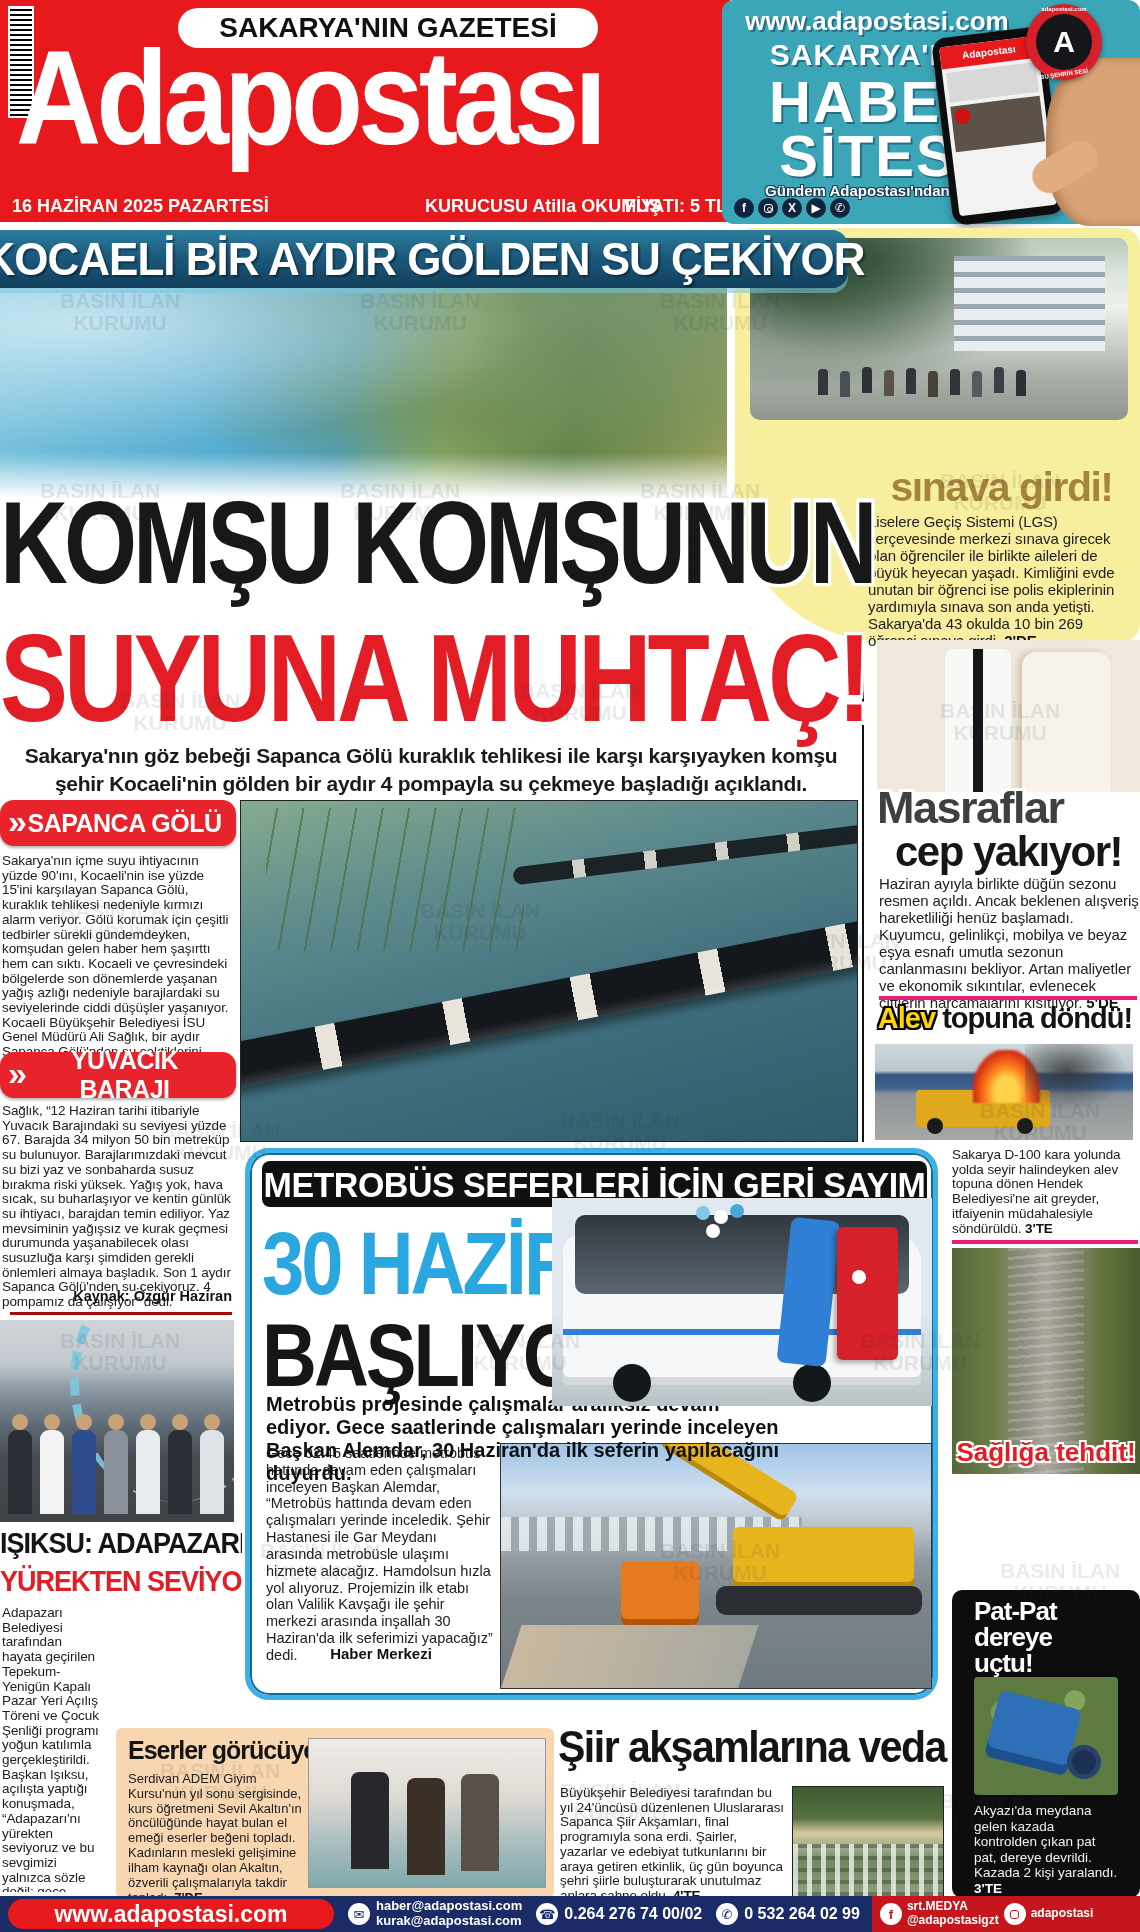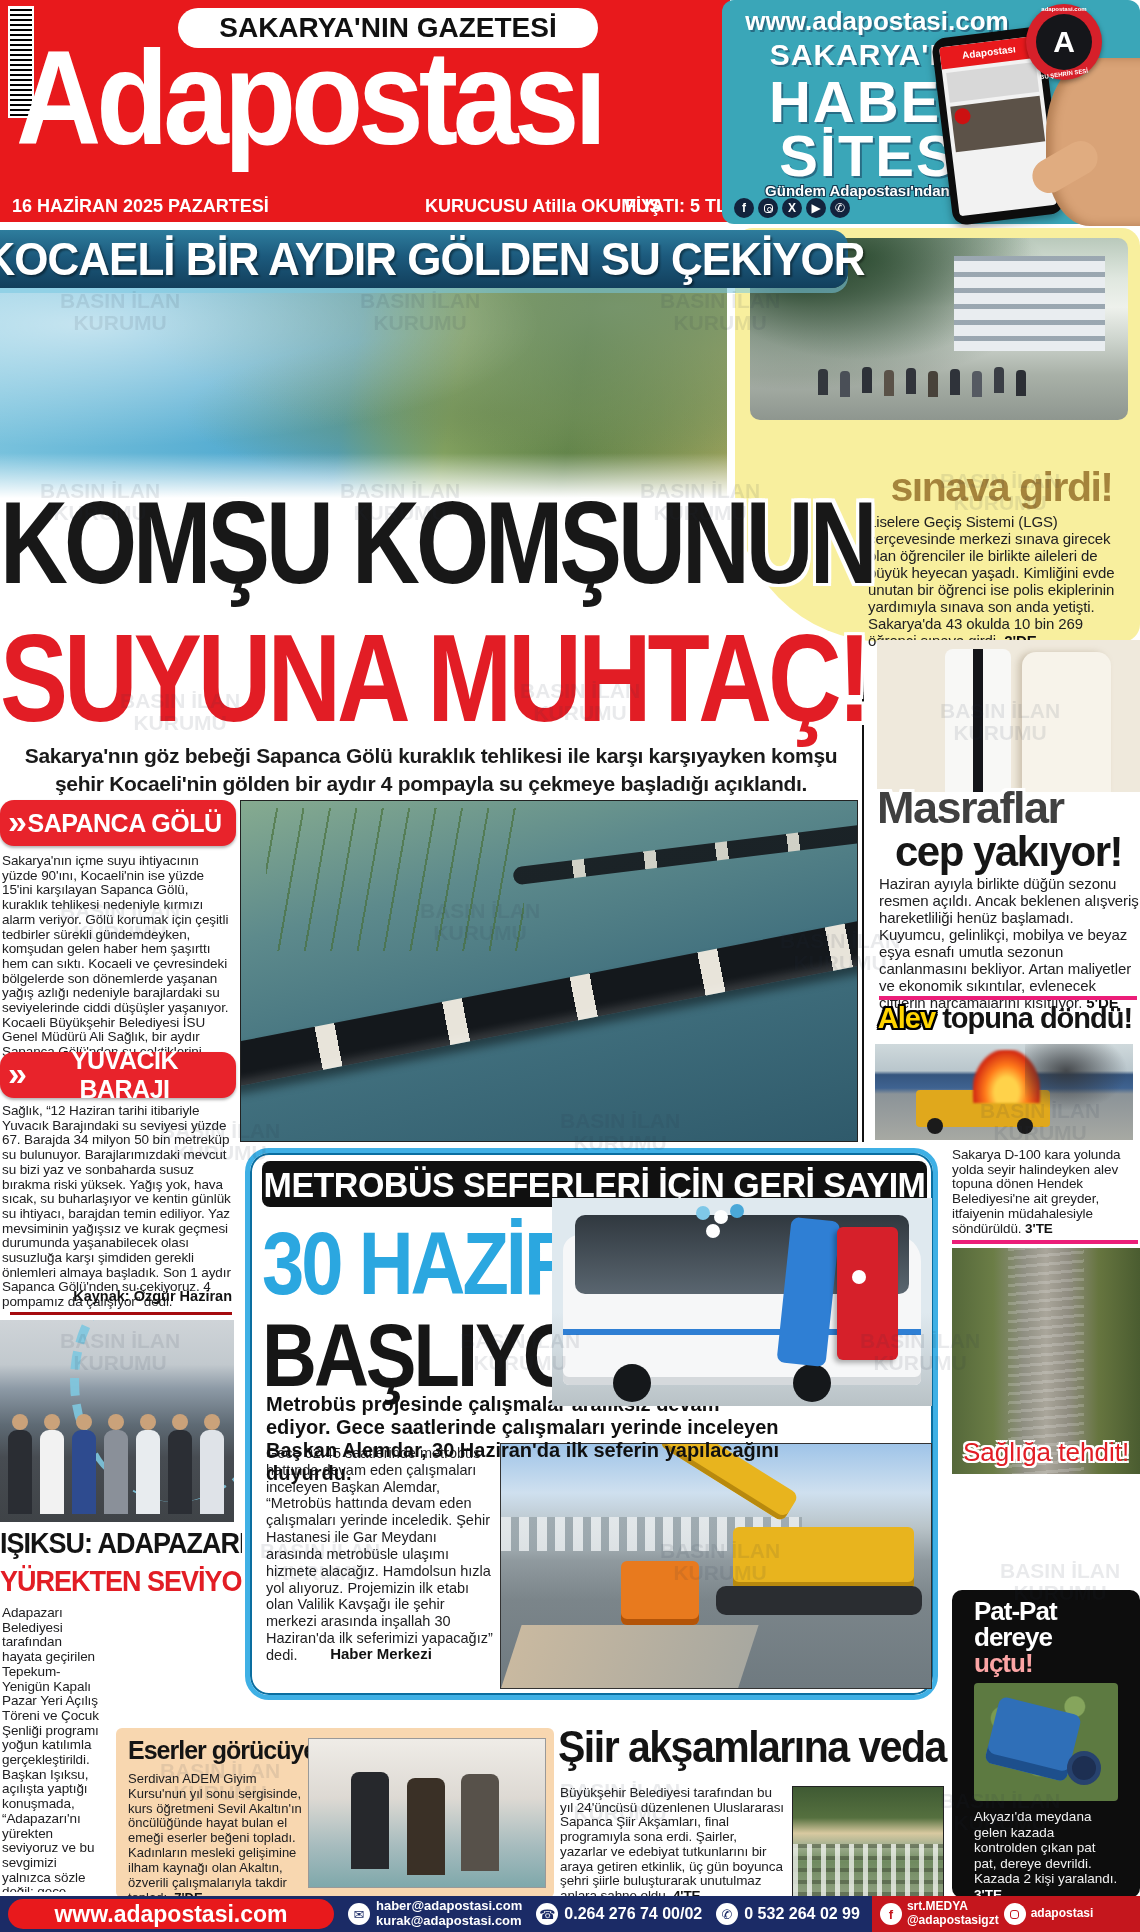--- a/index.html
+++ b/index.html
@@ -192,27 +192,27 @@
   .mas-body { left:879px; top:876px; width:260px; }
   .pinkline { height:4px; background:#ec1e79; }
   .pl1 { left:879px; top:996px; width:258px; }
   .pl2 { left:952px; top:1240px; width:186px; }
 
   .alev-h { left:870px; top:1002px; width:270px; text-align:center; font-weight:900; font-size:29px; letter-spacing:-1px; white-space:nowrap; }
   .alev-y { color:#ffd400; text-shadow:-2px -2px 0 #000,2px -2px 0 #000,-2px 2px 0 #000,2px 2px 0 #000,0 2px 0 #000,0 -2px 0 #000,2px 0 0 #000,-2px 0 0 #000; }
   .alev-k { color:#141414; }
   .alev-body { left:952px; top:1148px; width:186px; }
 
-  .saglik-h { position:absolute; left:0; bottom:6px; width:100%; text-align:center; color:#e21d25; font-weight:400; font-size:26px;
+  .saglik-h { position:absolute; left:0; bottom:6px; width:100%; text-align:center; color:#e21d25; font-weight:700; font-size:26px;
     text-shadow:-2px -2px 0 #fff,2px -2px 0 #fff,-2px 2px 0 #fff,2px 2px 0 #fff,0 2px 0 #fff,0 -2px 0 #fff; }
   .saglik-body { left:952px; top:1482px; width:188px; }
 
   .patpat-box { left:952px; top:1590px; width:188px; height:308px; background:#0d0d0d; border-radius:10px; padding:8px 22px; }
   .pp-h1 { color:#fff; font-weight:900; font-size:26px; letter-spacing:-1px; line-height:1; }
-  .pp-h2 { color:#fca5a5; font-weight:900; font-size:26px; letter-spacing:-1px; line-height:1.05; margin-bottom:6px; }
+  .pp-h2 { color:#ffffff; font-weight:900; font-size:26px; letter-spacing:-1px; line-height:1.05; }
   .pp-body { color:#f2f2f2; font-size:13.5px; line-height:1.15; margin-top:8px; }
 
   
   .metro-box { left:245px; top:1148px; width:693px; height:552px; background:#fff; border:5px solid #3fb0e5; border-radius:24px;
     box-shadow:0 0 0 2px #0a6ea0 inset, 0 0 0 3px #fff; z-index:2; }
   .metro-banner { position:absolute; left:12px; top:8px; width:665px; height:46px; background:#101010; border-radius:8px;
     color:#fff; display:flex; align-items:center; justify-content:center; }
   .metro-banner span { font-weight:800; font-size:34px; letter-spacing:-0.5px; white-space:nowrap; transform:scaleY(1.05); }
   .metro-h1 { position:absolute; left:12px; top:58px; width:600px; z-index:4; }
   .metro-h1 span { display:inline-block; color:#2ba7e0; font-weight:900; font-size:76px; letter-spacing:-3px; white-space:nowrap;

